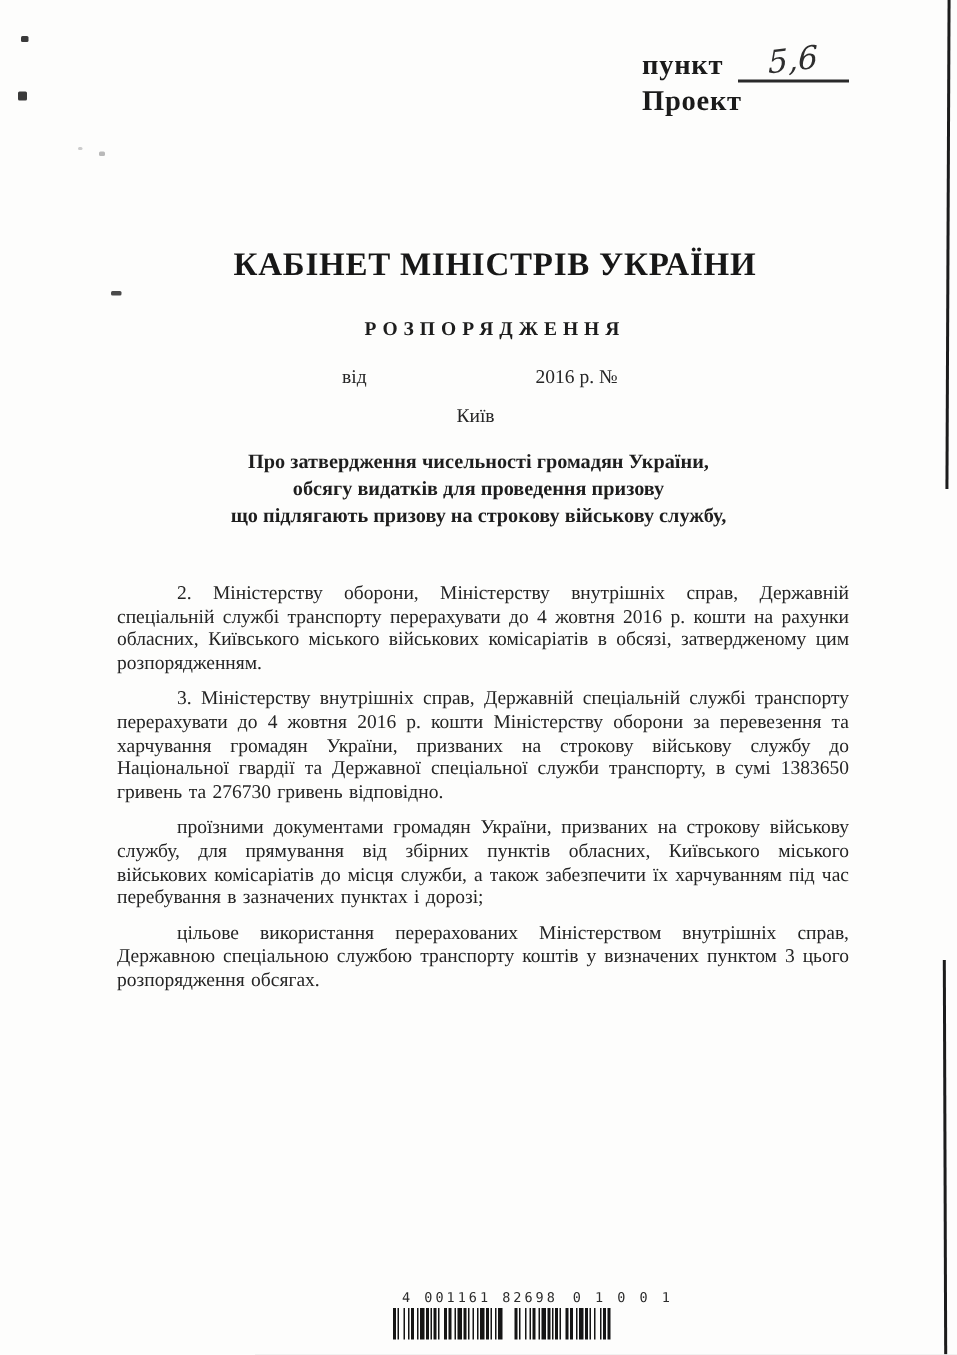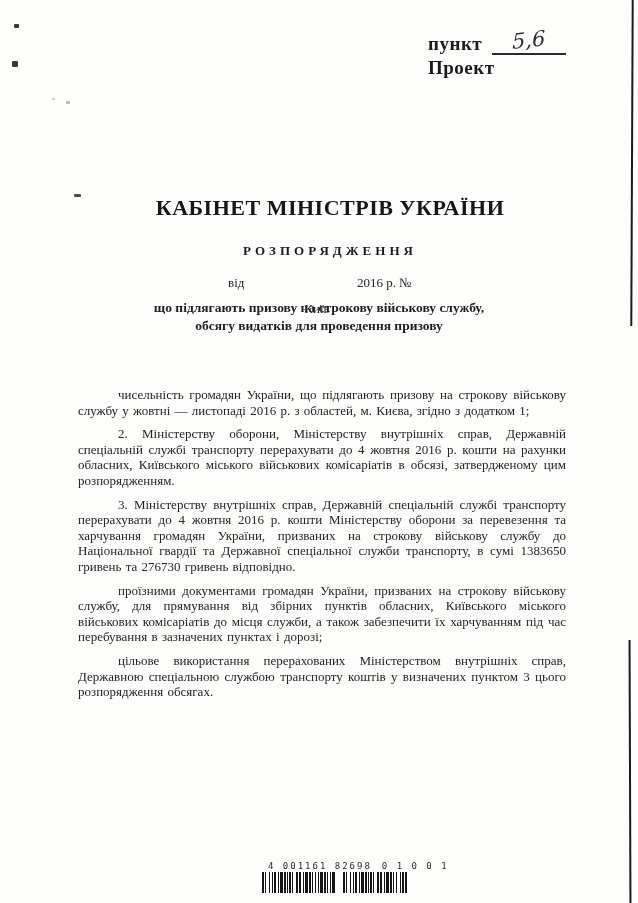--- a/index.html
+++ b/index.html
@@ -31,21 +31,21 @@
   }
   .punkt-value{
     display:inline-block;
     font-family:"DejaVu Serif", serif;
     font-style:italic;font-size:21px;color:#2e2e2e;
     transform:rotate(-7deg) skewX(-6deg);
     padding-bottom:1px;
   }
   .project-label{font-weight:bold;font-size:19px;letter-spacing:0.5px;color:#1b1b1b;margin-top:2px;}
   
-  .header{position:absolute;left:0;top:163px;width:638px;text-align:center;margin-top:32px;}
+  .header{position:absolute;left:0;top:163px;width:638px;text-align:center;}
   .header-shift{transform:translateX(11px);}
   .org-title{
     font-size:22px;font-weight:bold;letter-spacing:0.5px;color:#171717;
   }
   .doc-type{
     margin-top:22px;
     font-size:13px;font-weight:bold;letter-spacing:4px;color:#1d1d1d;
   }
   .date-line{position:relative;height:18px;margin-top:16px;font-size:13px;text-align:left;}
   .date-prefix{position:absolute;left:228px;top:0;}
@@ -102,26 +102,26 @@
       <div class="doc-type">РОЗПОРЯДЖЕННЯ</div>
     </div>
     <div class="date-line">
       <span class="date-prefix">від</span>
       <span class="date-suffix">2016 р. №</span>
     </div>
     <div class="city">Київ</div>
   </div>
 
   <div class="subject">
+    <div>Про затвердження чисельності громадян України,</div>
+    <div>обсягу видатків для проведення призову</div>
     <div>що підлягають призову на строкову військову службу,</div>
-    <div>обсягу видатків для проведення призову</div>
   </div>
 
   <div class="body-text">
-    <p>чисельність громадян України, що підлягають призову на строкову військову службу у жовтні — листопаді  2016 р. з областей, м. Києва, згідно з додатком 1;</p>
     <p>2. Міністерству оборони, Міністерству внутрішніх справ, Державній спеціальній службі транспорту перерахувати до 4 жовтня 2016 р. кошти на рахунки обласних, Київського міського військових комісаріатів в обсязі, затвердженому цим розпорядженням.</p>
     <p>3. Міністерству внутрішніх справ, Державній спеціальній службі транспорту перерахувати до 4 жовтня 2016 р. кошти Міністерству оборони за перевезення та харчування громадян України, призваних на строкову військову службу до Національної гвардії та Державної спеціальної служби транспорту, в сумі 1383650 гривень та 276730 гривень відповідно.</p>
     <p>проїзними документами громадян України, призваних на строкову військову службу, для прямування від збірних пунктів обласних, Київського міського військових комісаріатів до місця служби, а також забезпечити їх харчуванням під час перебування в зазначених пунктах і дорозі;</p>
     <p>цільове використання перерахованих Міністерством внутрішніх справ, Державною спеціальною службою транспорту коштів у визначених пунктом 3 цього розпорядження обсягах.</p>
   </div>
 
   <div class="barcode">
     <div class="barcode-digits">
       <span>4 001161 82698</span><span class="dright">0 1 0 0 1</span>
     </div>

